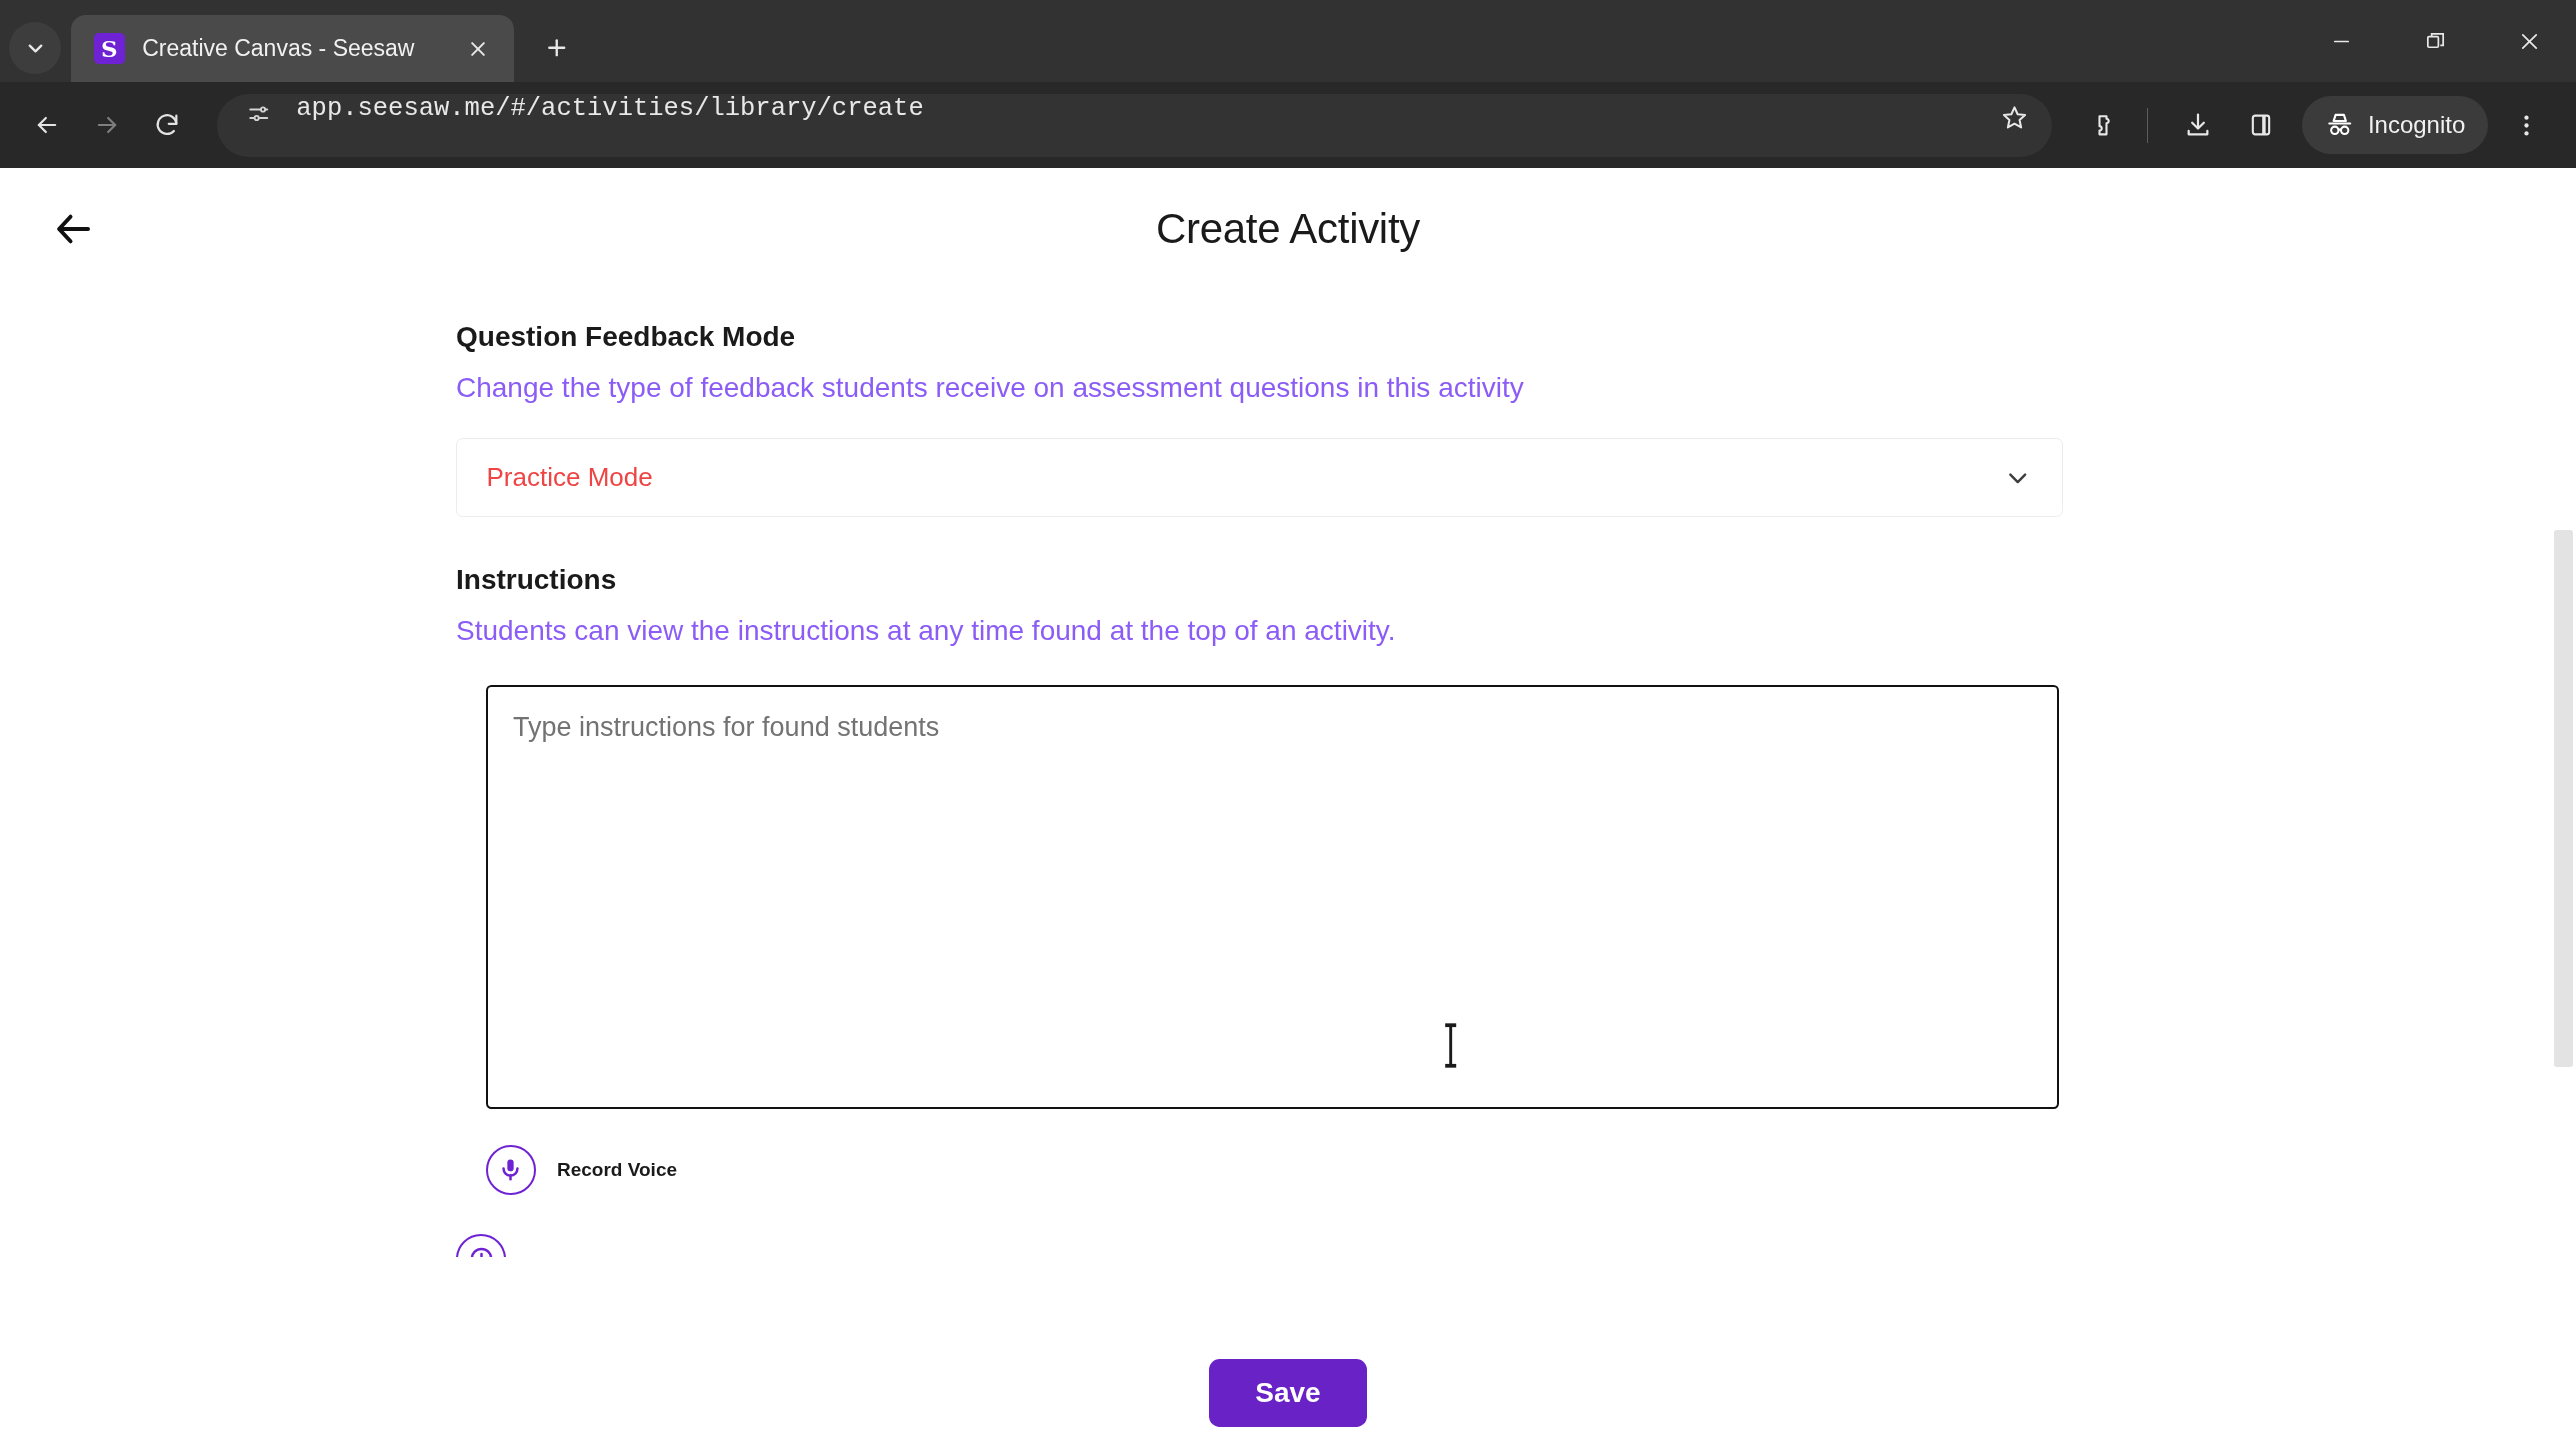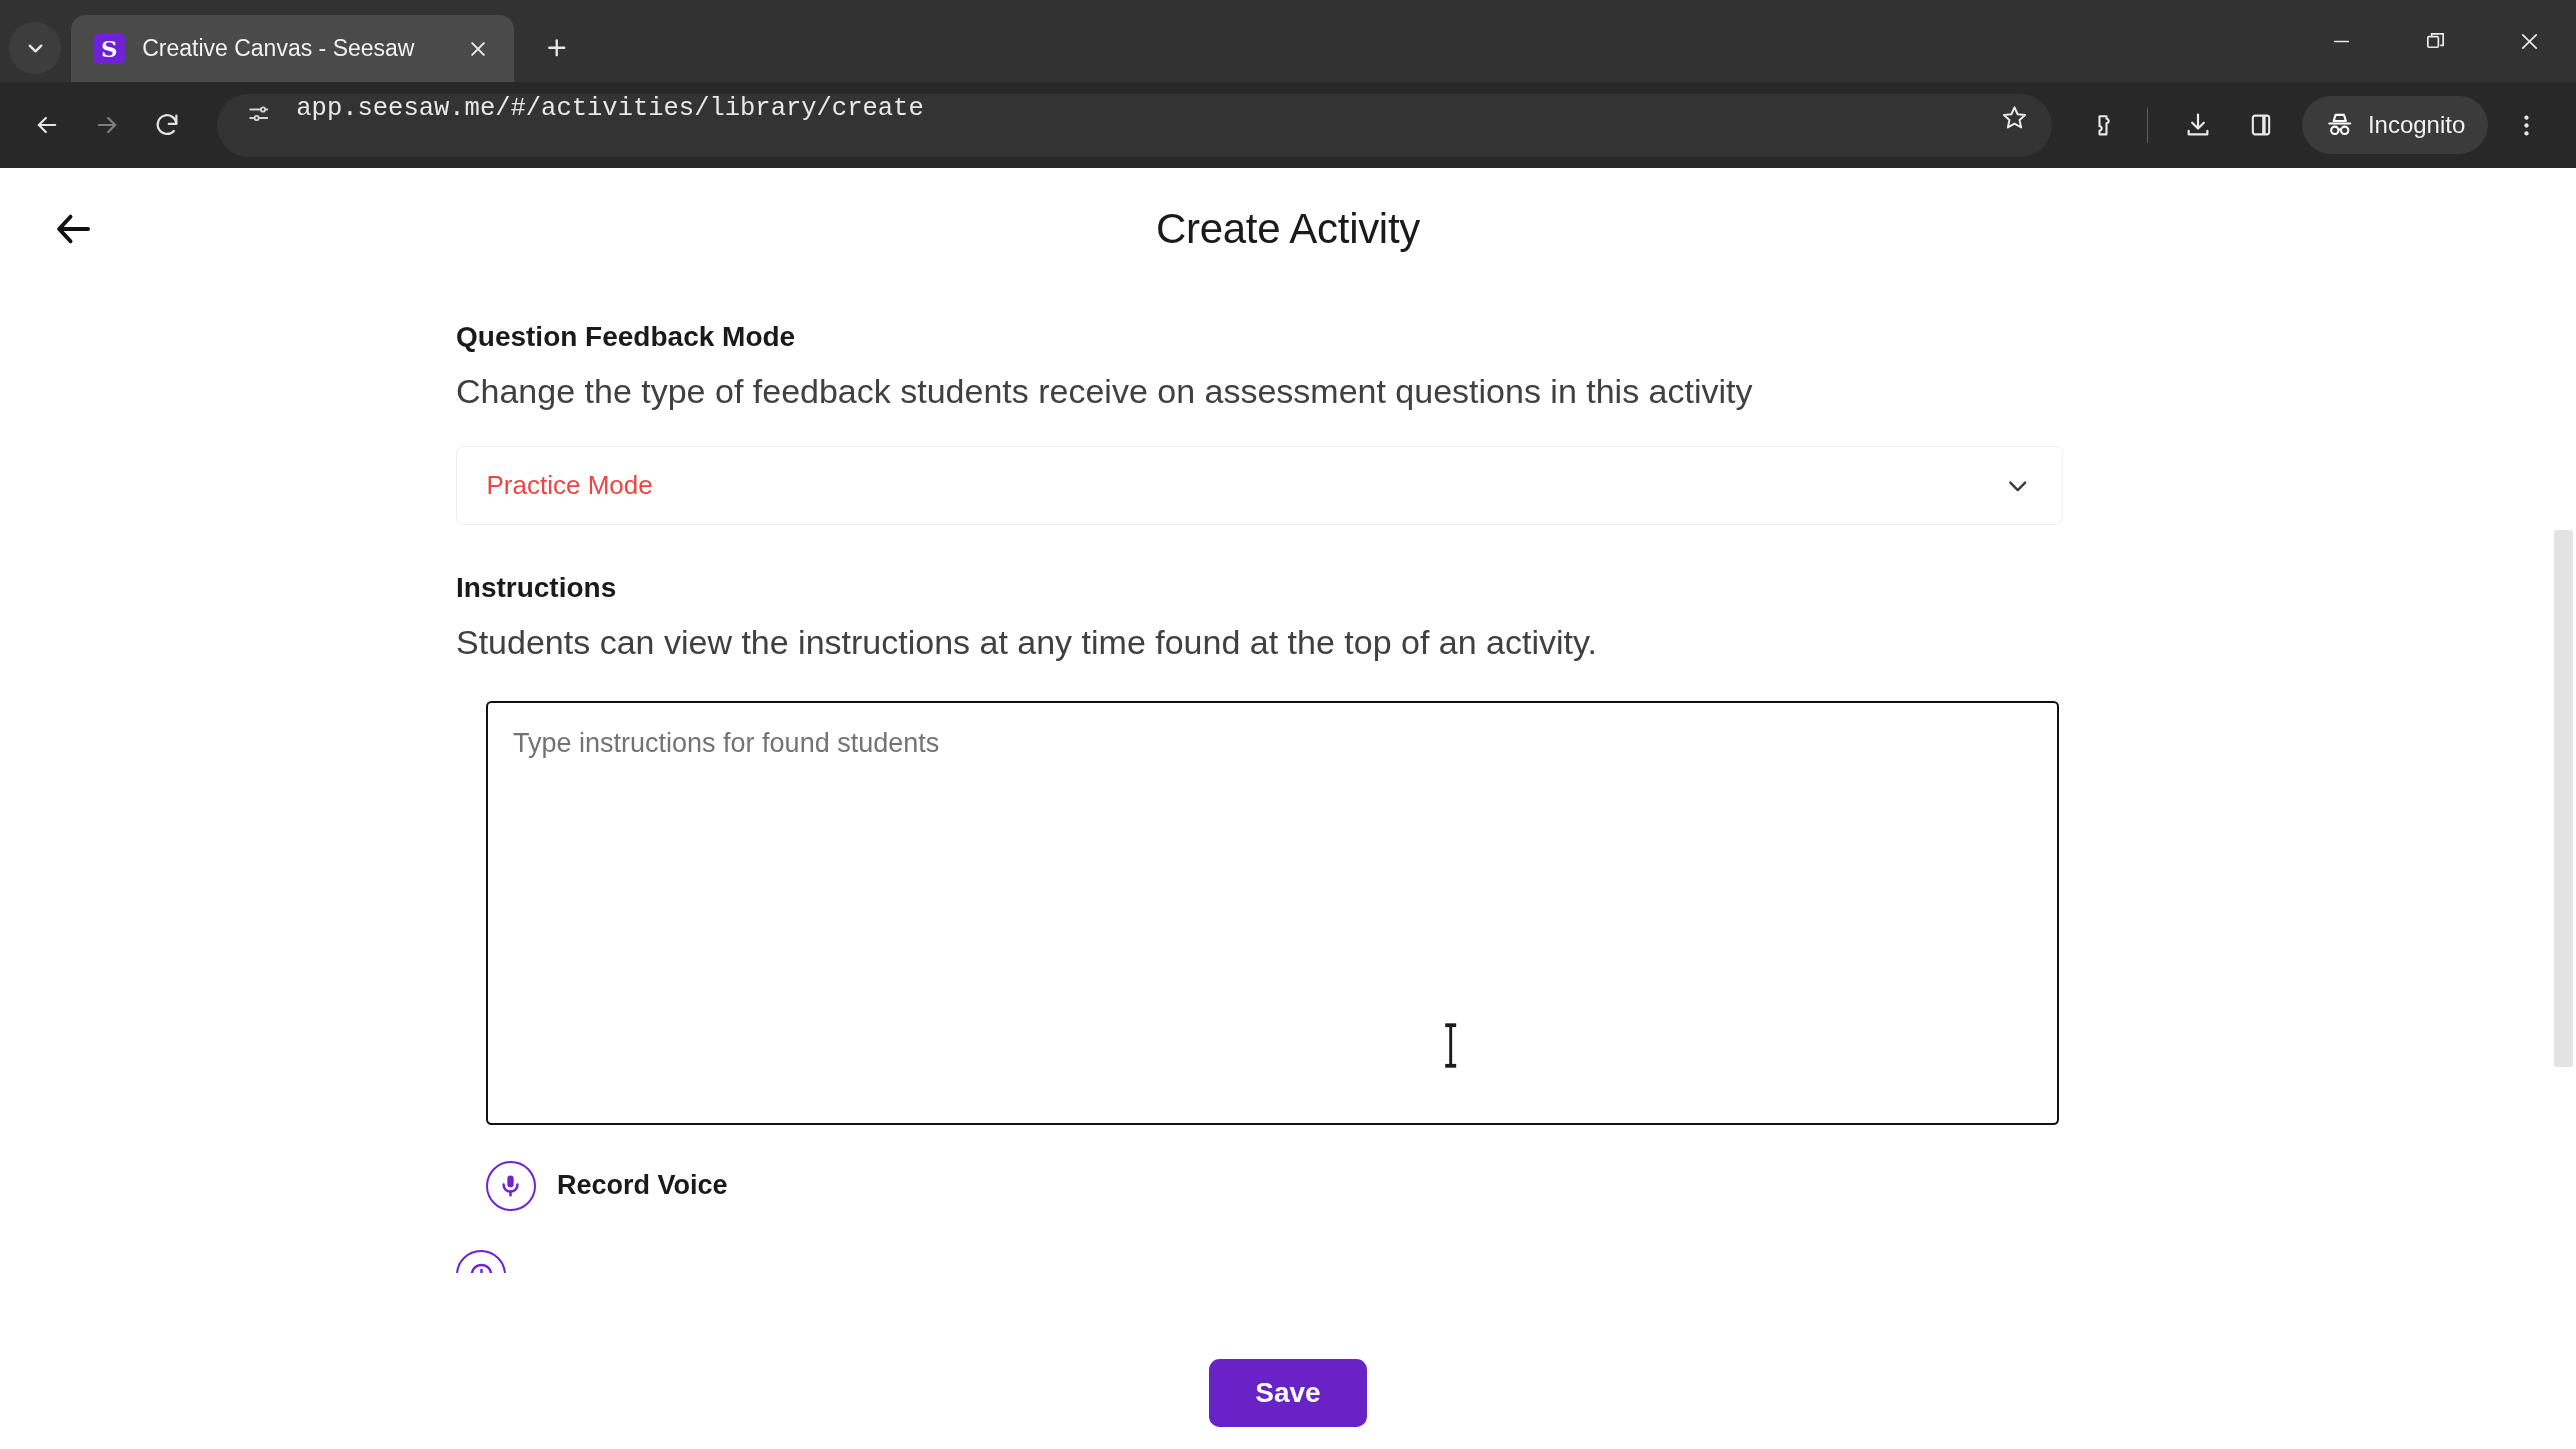--- a/index.html
+++ b/index.html
@@ -236,22 +236,22 @@
     padding-right: 0;
   }
 
   .section-heading {
     font-size: 28px;
     font-weight: 700;
     color: #1a1a1a;
     margin-bottom: 16px;
   }
   .section-sub {
-    font-size: 34px;
-    color: #404040;
+    font-size: 28px;
+    color: #8b5cf6;
     line-height: 1.35;
   }
 
   .q-feedback { margin-top: 32px; }
 
   .select-box {
     margin-top: 31px;
     width: 1607px;
     height: 79px;
     border: 1.3px solid #ececec;
@@ -297,21 +297,21 @@
   .media-icon {
     width: 50px; height: 50px;
     border-radius: 670px;
     border: 2.7px solid #6f22d3;
     display: flex; align-items: center; justify-content: center;
     flex: 0 0 auto;
     margin-right: 21.5px;
   }
   .media-icon svg { width: 27px; height: 27px; }
   .media-label {
-    font-size: 27px;
+    font-size: 19px;
     font-weight: 700;
     color: #1a1a1a;
   }
 
   .media-row-clipped {
     margin-top: 39px;
     height: 23px;
     overflow: hidden;
   }
 

